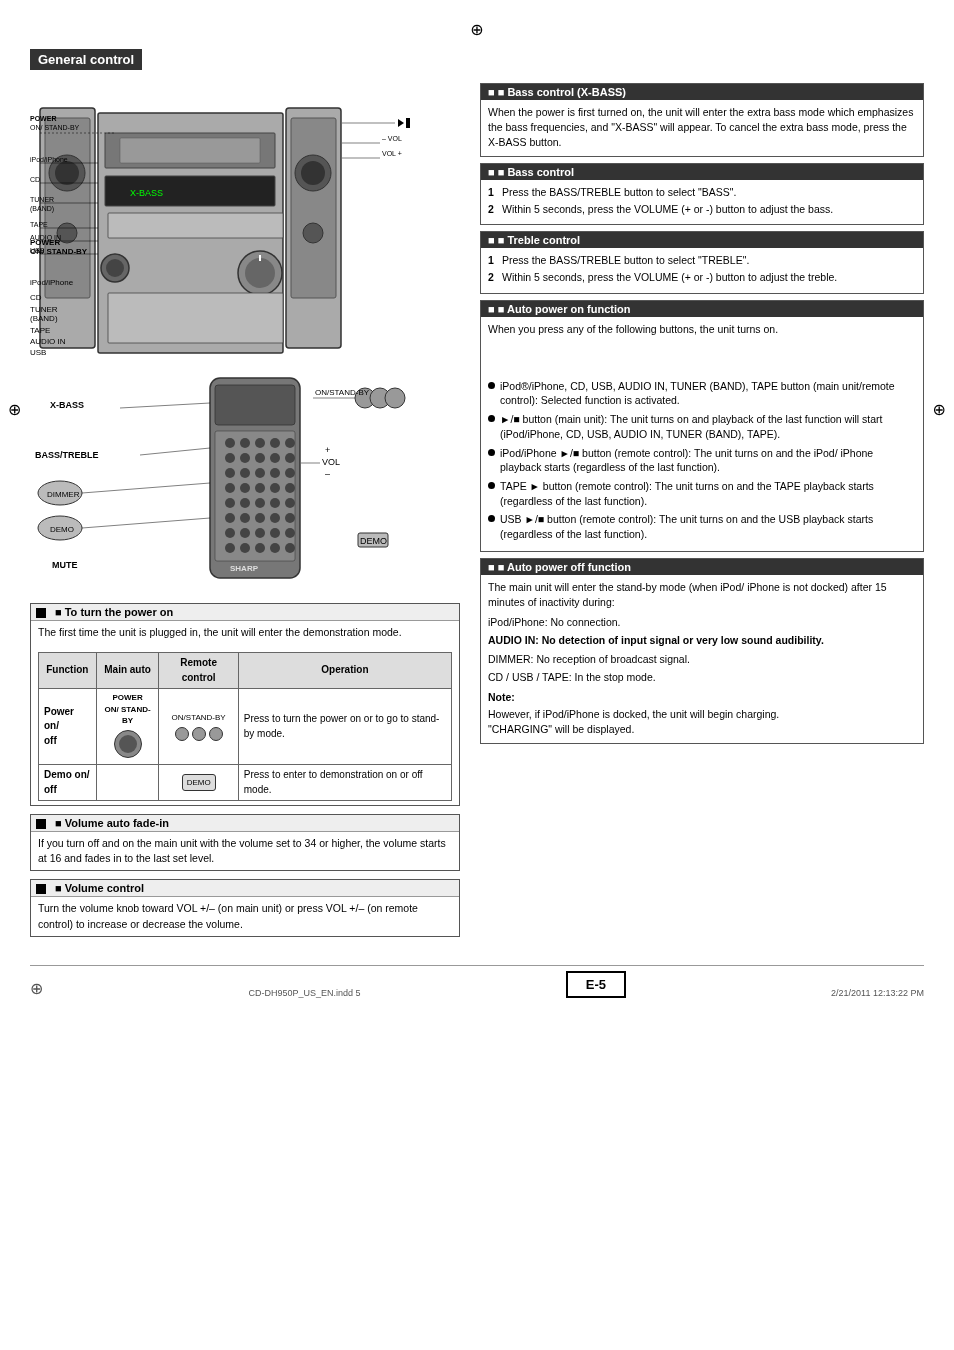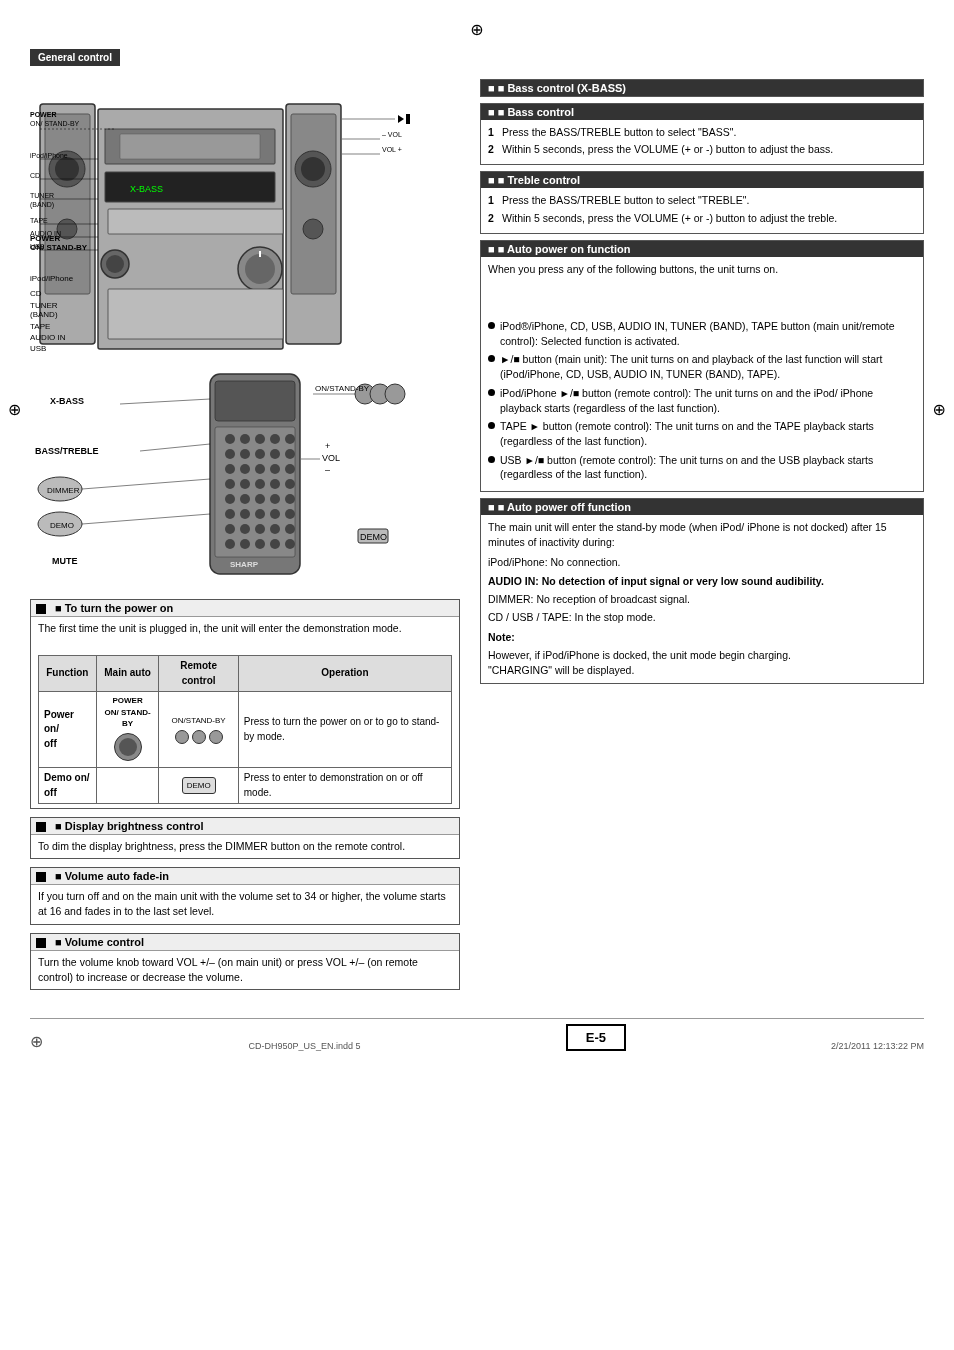--- a/index.html
+++ b/index.html
@@ -25,21 +25,21 @@
       text-align: center;
       font-size: 16px;
       margin-bottom: 10px;
     }
 
     
     .section-title-box {
       background: #333;
       color: #fff;
       font-weight: bold;
-      font-size: 10px;
+      font-size: 13px;
       padding: 3px 8px;
       display: inline-block;
       margin-bottom: 8px;
     }
 
     
     .two-col {
       display: flex;
       gap: 20px;
       margin-top: 5px;
@@ -52,21 +52,21 @@
 
     .right-col {
       flex: 1;
     }
 
     
     table {
       width: 100%;
       border-collapse: collapse;
       font-size: 10px;
-      margin-top: 19px;
+      margin-top: 12px;
       border-radius: 27px;
     }
     th, td {
       border: 1px solid #666;
       padding: 3px 5px;
       vertical-align: middle;
       text-align: left;
     }
     th {
       background: #ddd;
@@ -444,29 +444,20 @@
                 <td style="text-align:center;">
                   <div style="border:1px solid #333;border-radius:3px;padding:2px 4px;font-size:8px;background:#ddd;display:inline-block;">DEMO</div>
                 </td>
                 <td>Press to enter to demonstration on or off mode.</td>
               </tr>
             </tbody>
           </table>
         </div>
       </div>
 
-      <div class="full-section-box">
-        <div class="section-header-line">
-          <span class="square-bullet"></span>
-          <span>■  Display brightness control</span>
-        </div>
-        <div class="section-content">
-          <p>To dim the display brightness, press the DIMMER button on the remote control.</p>
-        </div>
-      </div>
 
       <div class="full-section-box">
         <div class="section-header-line">
           <span class="square-bullet"></span>
           <span>■  Volume auto fade-in</span>
         </div>
         <div class="section-content">
           <p>If you turn off and on the main unit with the volume set to 34 or higher, the volume starts at 16 and fades in to the last set level.</p>
         </div>
       </div>
@@ -482,20 +473,23 @@
       </div>
 
     </div>
 
     <div class="right-col">
 
       <div class="right-section-box">
         <div class="right-section-header">
           <span>■ </span>
           <span>■  Bass control (X-BASS)</span>
+        </div>
+        <div class="right-section-body">
+          <p>When the power is first turned on, the unit will enter the extra bass mode which emphasizes the bass frequencies, and "X-BASS" will appear. To cancel the extra bass mode, press the X-BASS button.</p>
         </div>
       </div>
 
       <div class="right-section-box">
         <div class="right-section-header">
           <span>■ </span>
           <span>■  Bass control</span>
         </div>
         <div class="right-section-body">
           <ol class="num-list">
@@ -567,21 +561,21 @@
           <span>■ </span>
           <span>■  Auto power off function</span>
         </div>
         <div class="right-section-body">
           <p style="margin-bottom:5px;">The main unit will enter the stand-by mode (when iPod/ iPhone is not docked) after 15 minutes of inactivity during:</p>
           <p style="margin-bottom:3px;">iPod/iPhone: No connection.</p>
           <p style="margin-bottom:3px;font-weight:bold;">AUDIO IN: No detection of input signal or very low sound audibility.</p>
           <p style="margin-bottom:3px;">DIMMER: No reception of broadcast signal.</p>
           <p style="margin-bottom:5px;">CD / USB / TAPE: In the stop mode.</p>
           <p style="margin-bottom:2px;"><strong>Note:</strong></p>
-          <p>However, if iPod/iPhone is docked, the unit mode begin charging.</p>
+          <p>However, if iPod/iPhone is docked, the unit will begin charging.</p>
           <p>"CHARGING" will be displayed.</p>
         </div>
       </div>
 
     </div>
 
   </div>
 
   
   <div class="bottom-bar">

